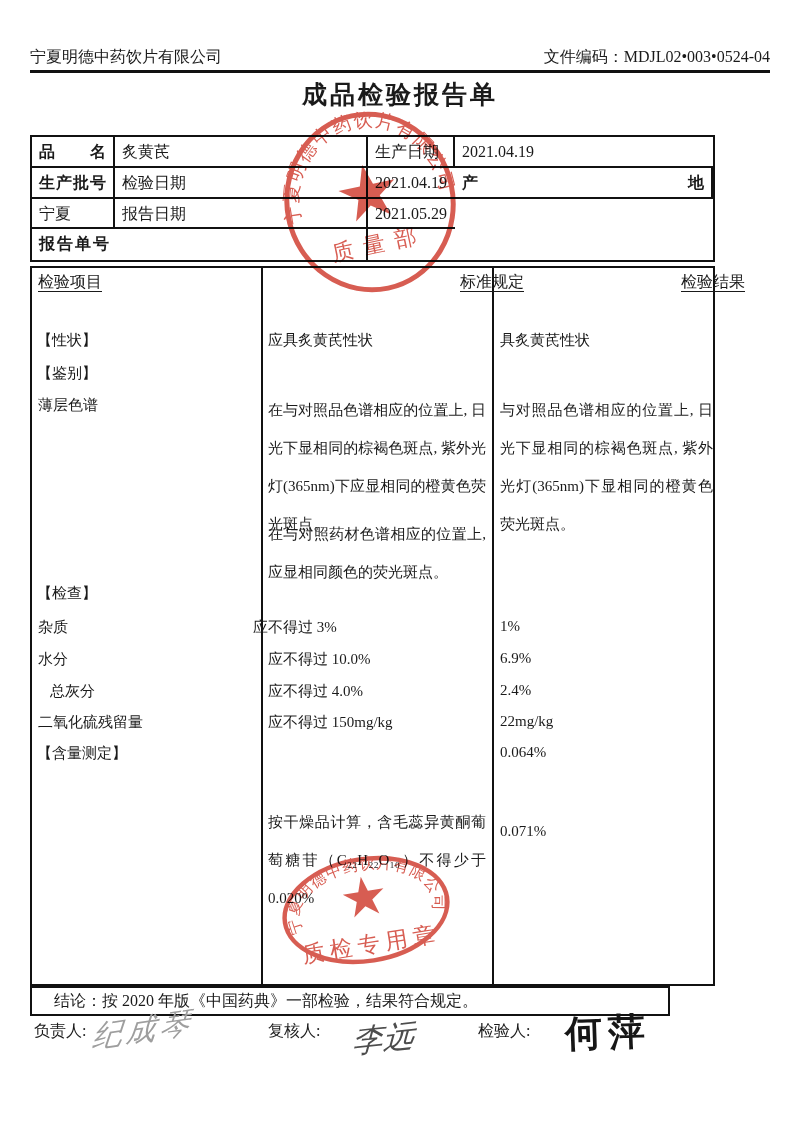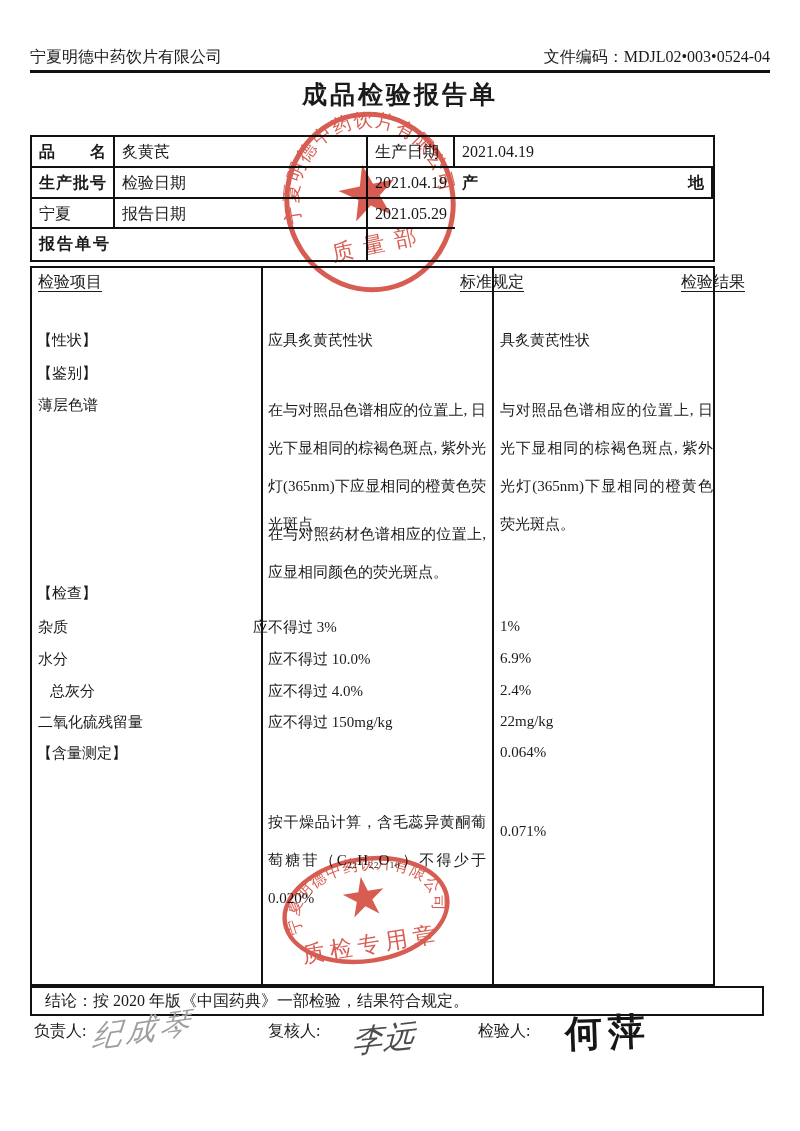--- a/index.html
+++ b/index.html
@@ -30,22 +30,22 @@
   .main-table{left:30px;top:266px;width:685px;height:720px;border:2px solid #111;
               box-sizing:border-box;}
   .vline{position:absolute;top:0;bottom:0;width:2px;background:#111;}
   .t{position:absolute;font-size:15px;white-space:nowrap;}
   .thead{position:absolute;font-size:16px;text-decoration:underline;
          text-underline-offset:4px;white-space:nowrap;text-align:right;}
   .thc{text-align:right;white-space:nowrap;padding-left:32px;}
   .para{position:absolute;font-size:15px;line-height:38px;text-align:justify;
         white-space:normal;}
   
-  .concl{left:30px;top:986px;width:734px;height:30px;border:2px solid #111;
-         box-sizing:border-box;font-size:16px;line-height:25px;padding-left:13px;}
+  .concl{left:30px;top:986px;width:640px;height:30px;border:2px solid #111;
+         box-sizing:border-box;font-size:16px;line-height:25px;padding-left:22px;}
   .sig-label{font-size:16px;}
   .sig{font-family:"Liberation Serif","DejaVu Serif",serif;}
   .sig1{left:92px;top:1010px;font-size:30px;font-style:italic;color:#9e9e9e;
         transform:rotate(-8deg) skewX(-14deg);letter-spacing:4px;}
   .sig2{left:352px;top:1018px;font-size:31px;font-style:italic;color:#4d4d4d;
         transform:rotate(-6deg) skewX(-8deg);}
   .sig3{left:565px;top:1008px;font-size:37px;font-weight:bold;color:#161616;
         transform:rotate(-2deg);letter-spacing:6px;}
   
   .stamp{position:absolute;mix-blend-mode:multiply;opacity:.82;pointer-events:none;}

